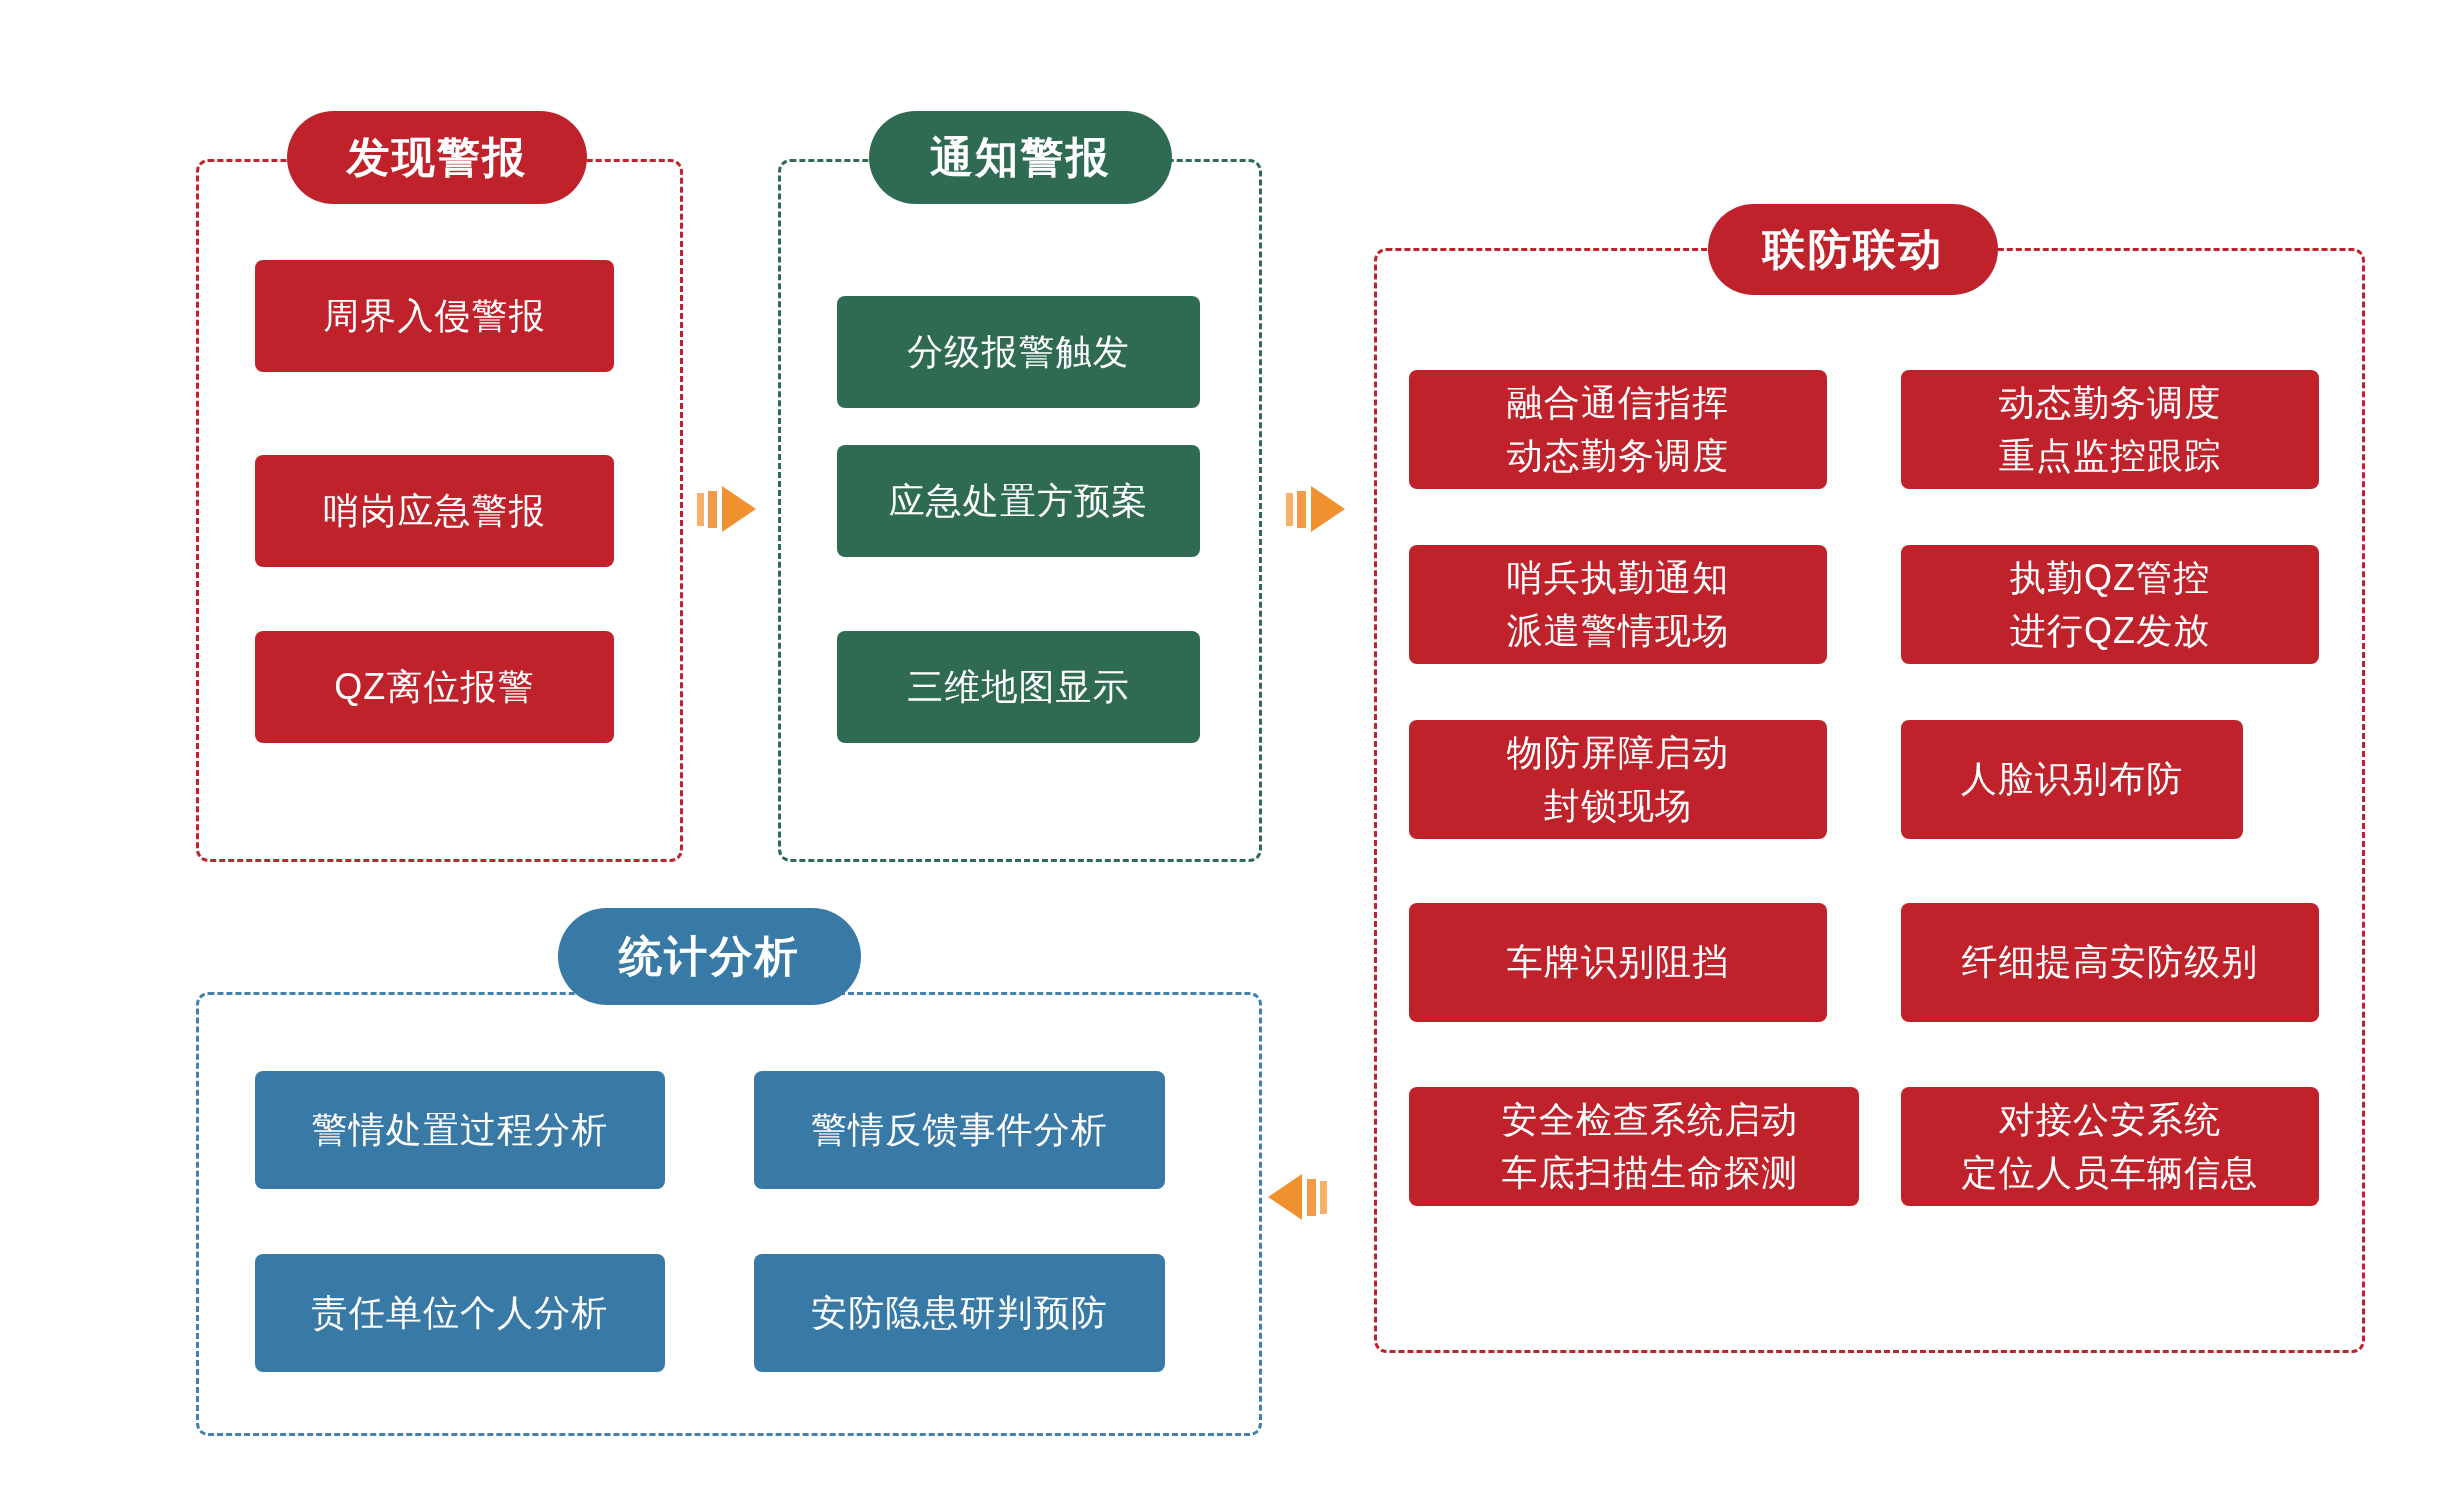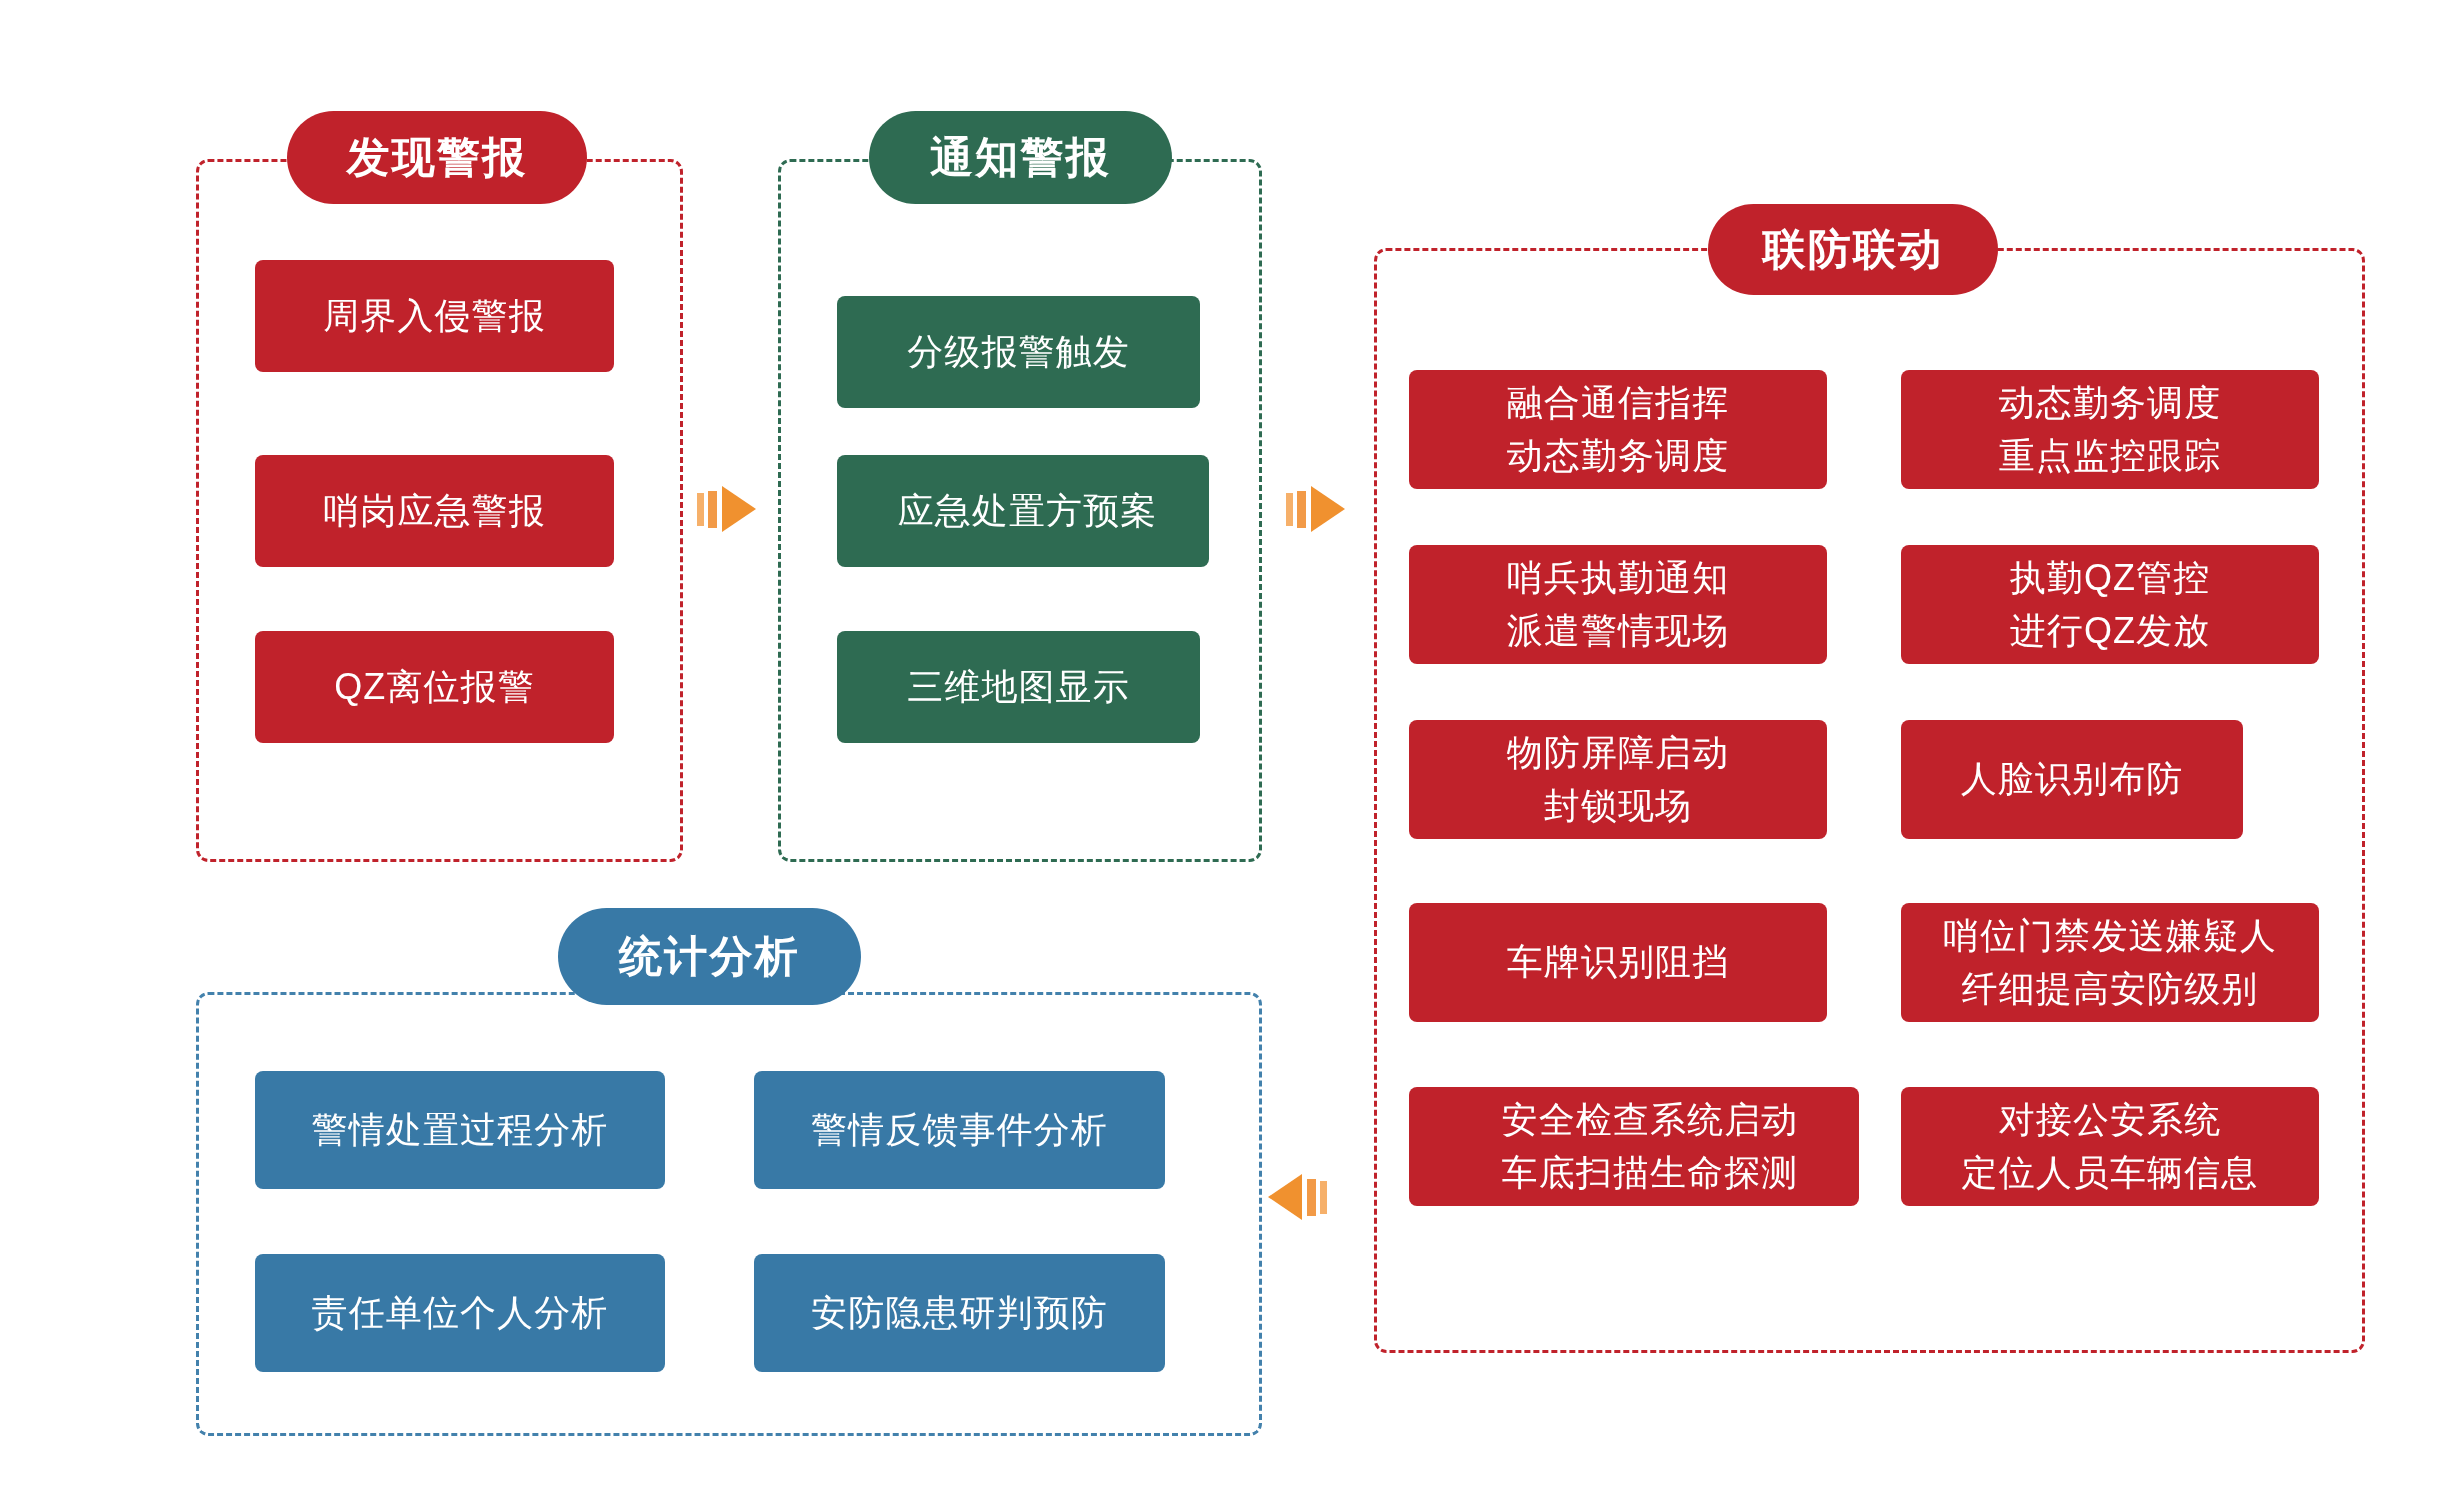--- a/index.html
+++ b/index.html
@@ -63,21 +63,21 @@
   <span>QZ离位报警</span>
 </div>
 
 <div class="panel green" style="left:778px;top:159px;width:478px;height:697px;"></div>
 <div class="pill green" style="left:869px;top:111px;width:303px;height:93px;">
   <span>通知警报</span>
 </div>
 <div class="box green" style="left:837px;top:260px;width:363px;height:112px;margin-top:36px;">
   <span>分级报警触发</span>
 </div>
-<div class="box green" style="left:837px;top:455px;width:363px;height:112px;padding-left:9px;">
+<div class="box green" style="left:837px;top:445px;width:363px;height:112px;">
   <span>应急处置方预案</span>
 </div>
 <div class="box green" style="left:837px;top:631px;width:363px;height:112px;">
   <span>三维地图显示</span>
 </div>
 
 <div class="panel red" style="left:1374px;top:248px;width:985px;height:1099px;"></div>
 <div class="pill red" style="left:1708px;top:204px;width:290px;height:91px;">
   <span>联防联动</span>
 </div>
@@ -102,21 +102,20 @@
   <span>物防屏障启动</span>
   <span>封锁现场</span>
 </div>
 <div class="box red" style="left:1901px;top:720px;width:342px;height:119px;">
   <span>人脸识别布防</span>
 </div>
 <div class="box red" style="left:1409px;top:903px;width:418px;height:119px;">
   <span>车牌识别阻挡</span>
 </div>
 <div class="box red" style="left:1901px;top:903px;width:418px;height:119px;">
-  <span>哨位门禁发送嫌疑人</span>
   <span>纤细提高安防级别</span>
 </div>
 <div class="box red" style="left:1409px;top:1087px;width:418px;height:119px;padding-left:32px;">
   <span>安全检查系统启动</span>
   <span>车底扫描生命探测</span>
 </div>
 <div class="box red" style="left:1901px;top:1087px;width:418px;height:119px;">
   <span>对接公安系统</span>
   <span>定位人员车辆信息</span>
 </div>

